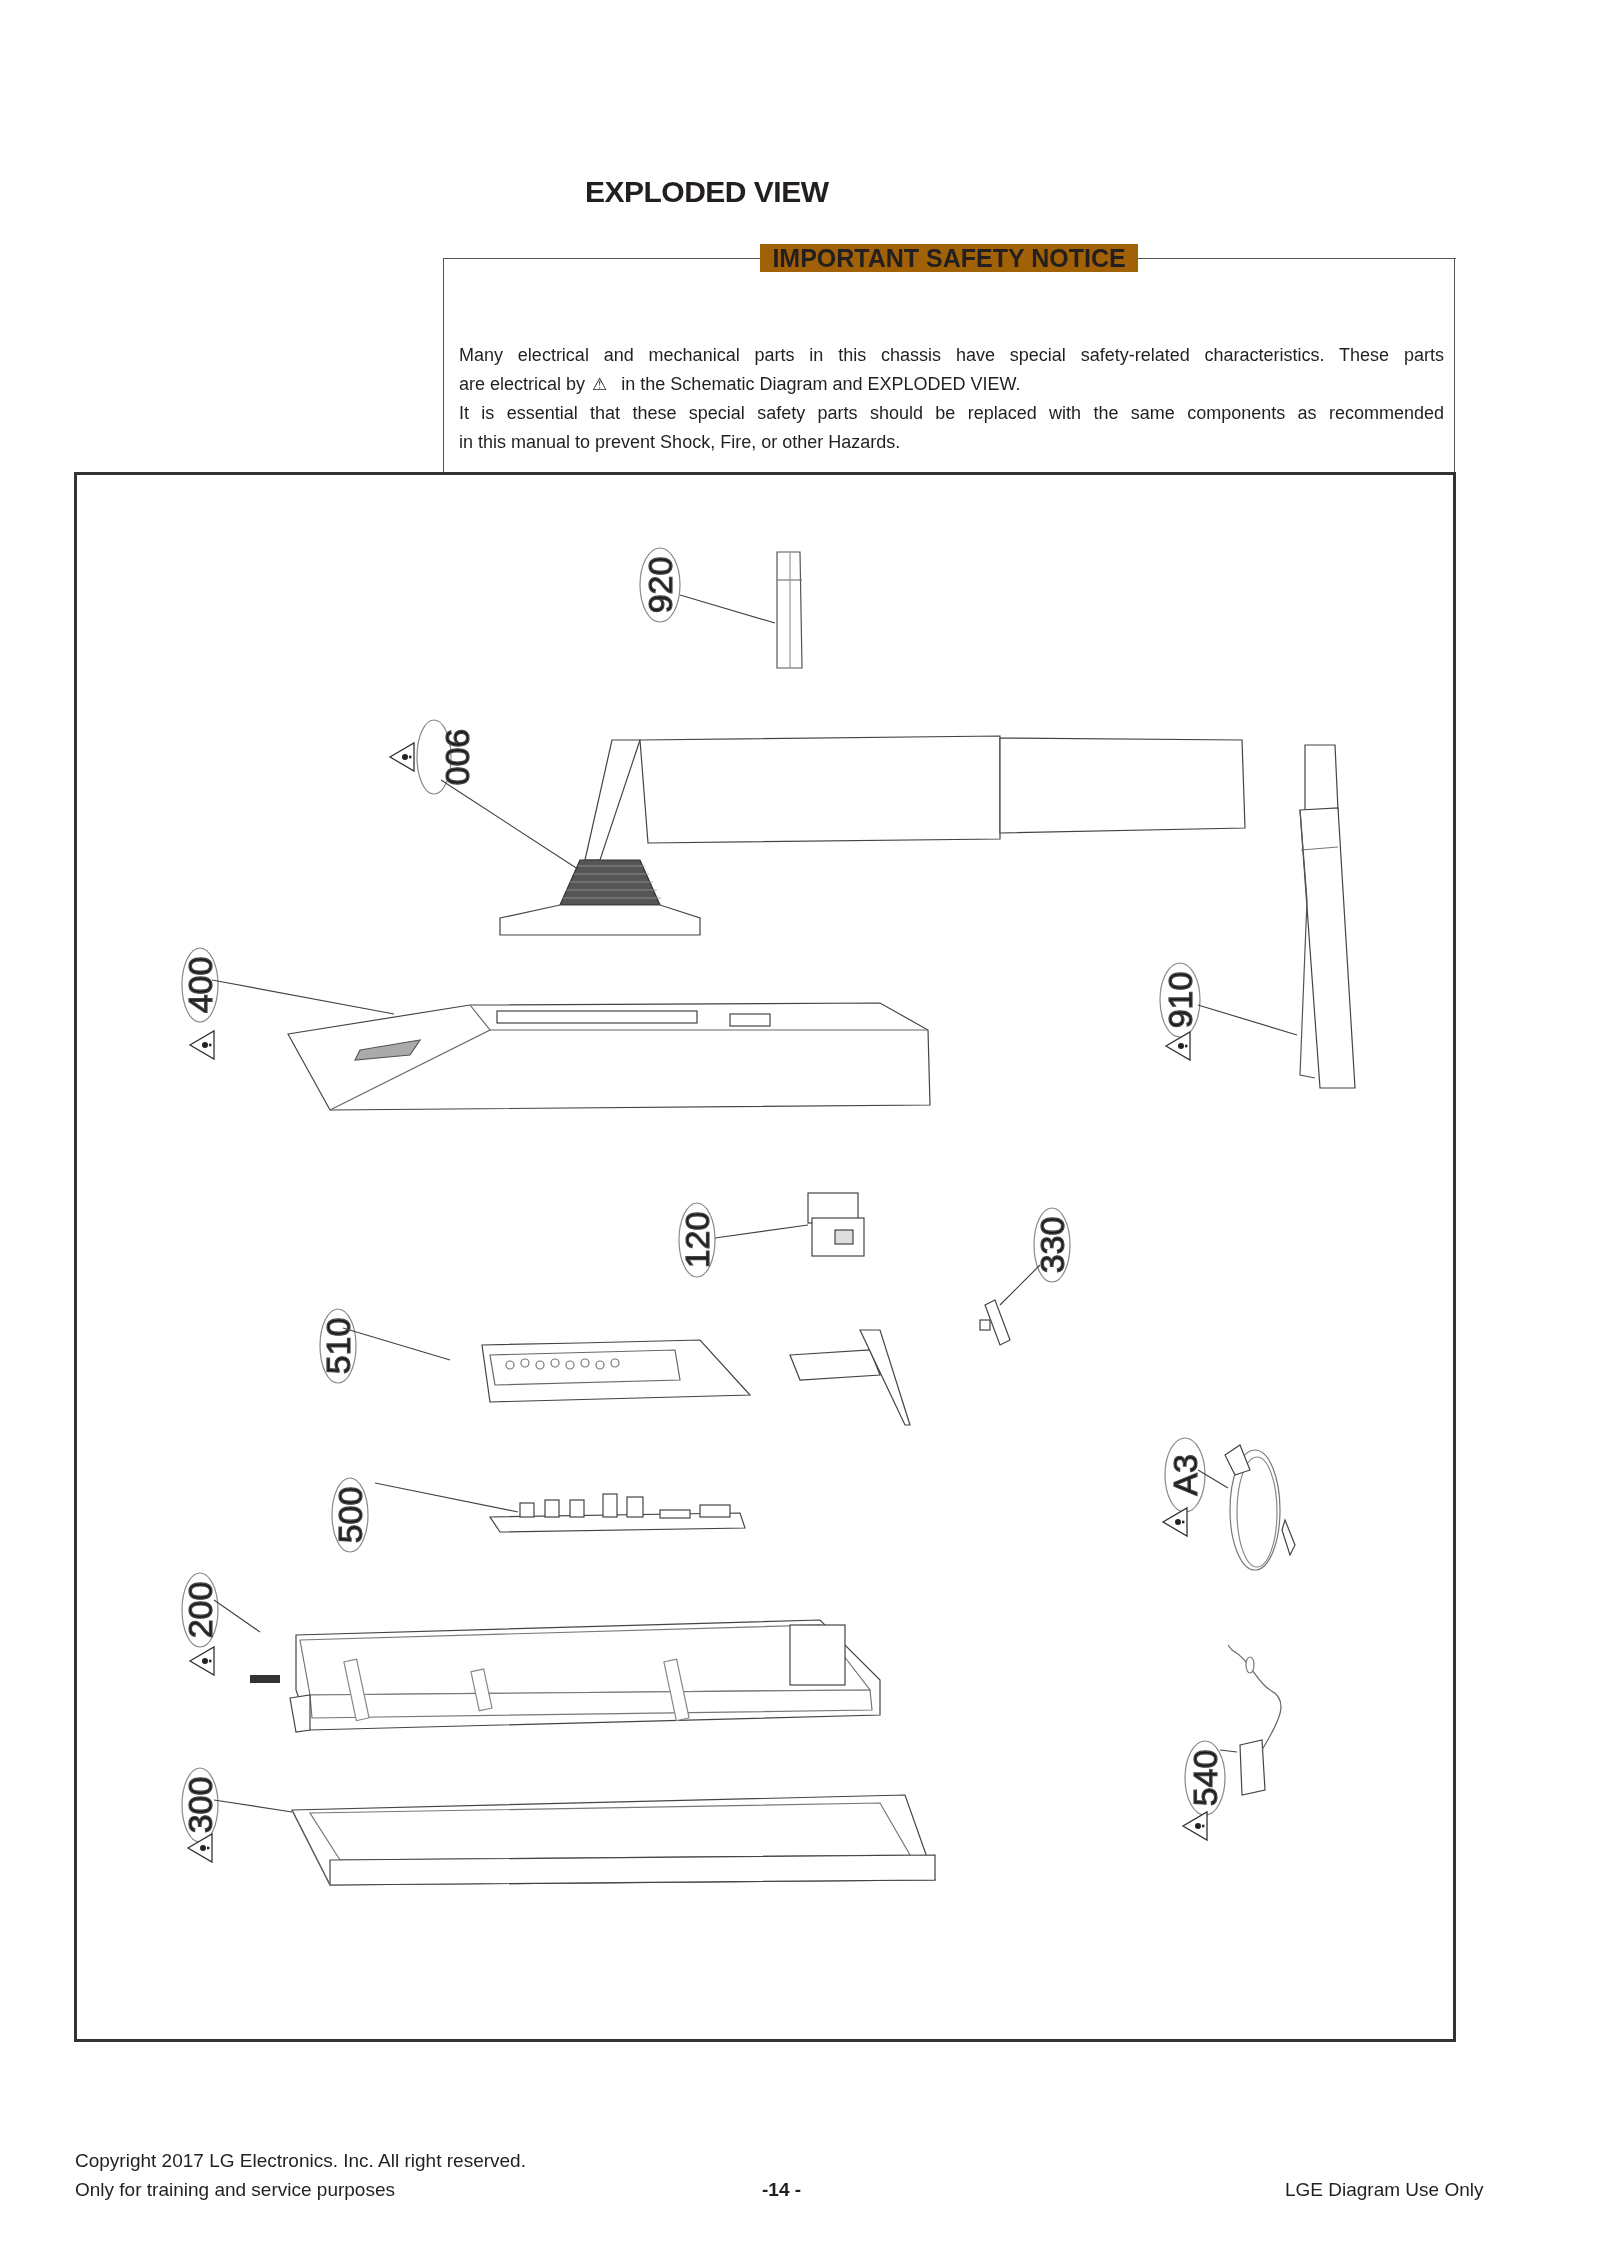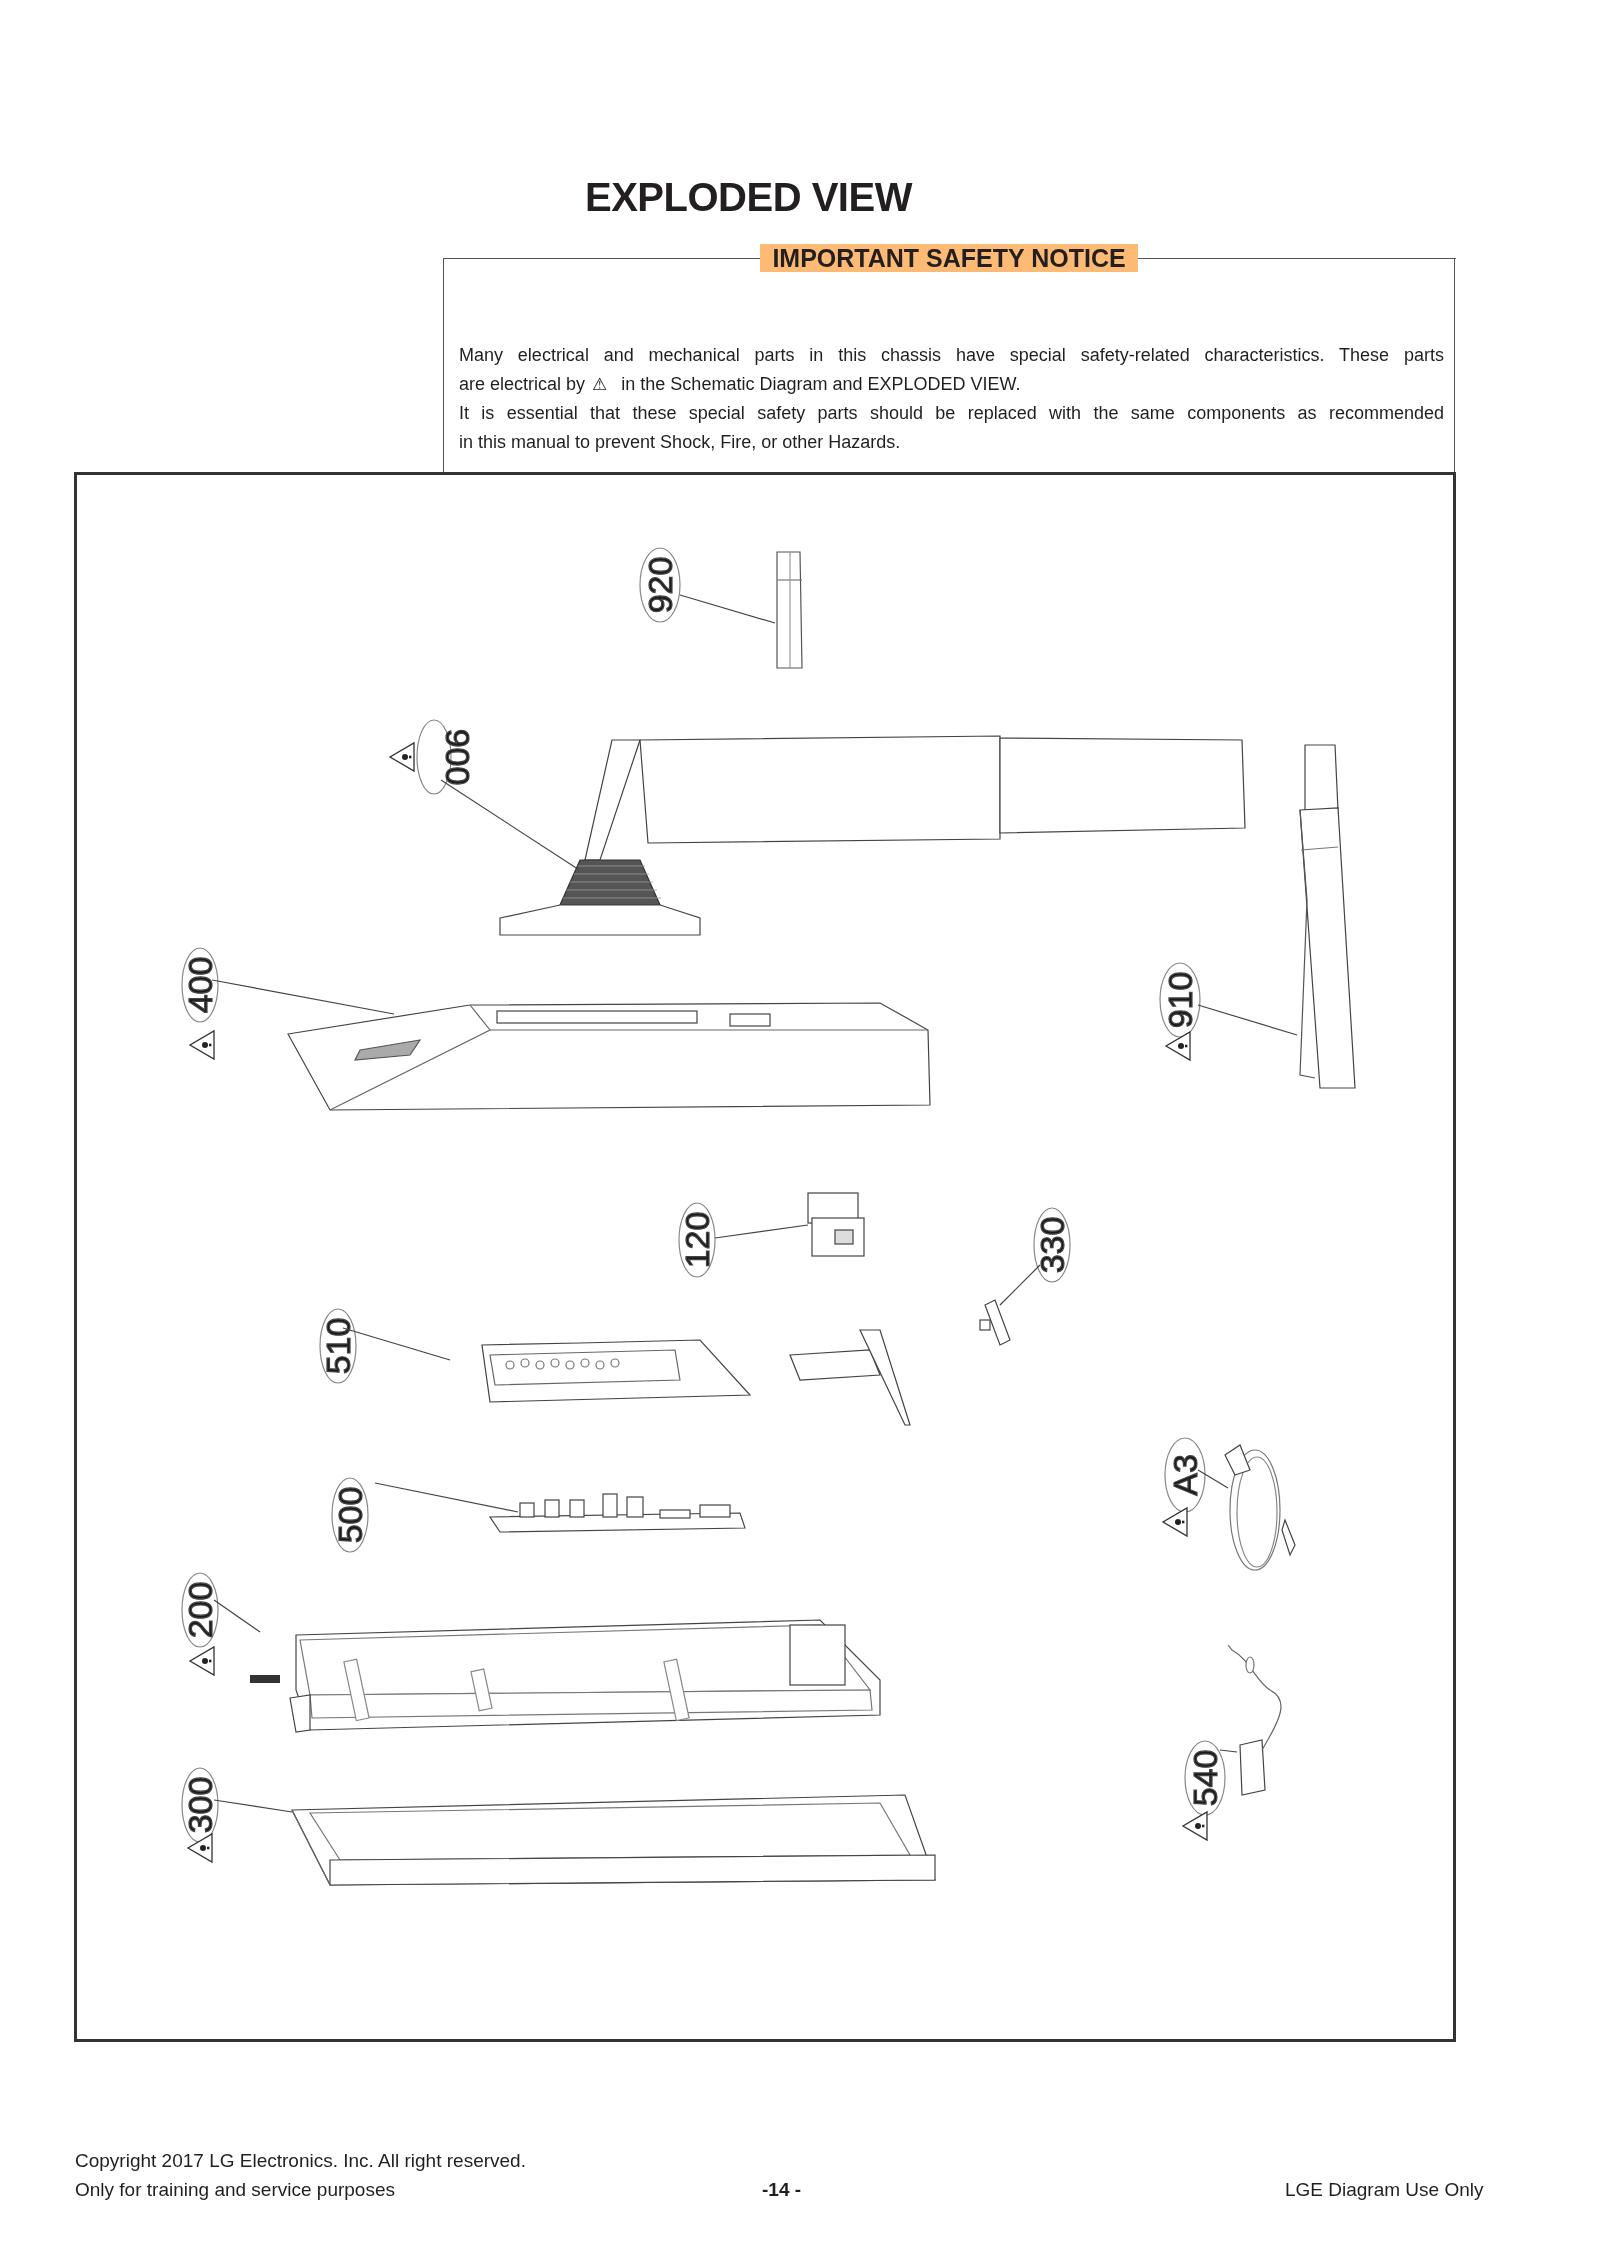--- a/index.html
+++ b/index.html
@@ -1,25 +1,25 @@
 <!DOCTYPE html>
 <html><head>
 <meta charset="utf-8">
 <style>
   html, body { margin: 0; padding: 0; background: #ffffff; }
   body { width: 1600px; height: 2263px; position: relative; overflow: hidden;
          font-family: "Liberation Sans", sans-serif; color: #231f20; }
-  .title { position: absolute; left: 585px; top: 175px; font-size: 40px; font-weight: bold;
+  .title { position: absolute; left: 585px; top: 175px; font-size: 30px; font-weight: bold;
            letter-spacing: -0.5px; color: #231f20; }
   .notice { position: absolute; left: 443px; top: 258px; width: 1012px; height: 214px;
             border-left: 1.5px solid #555; border-right: 1.5px solid #555; box-sizing: border-box; }
   .notice-rule { position: absolute; top: 0; height: 0; border-top: 1.5px solid #555; }
   .notice-title { position: absolute; top: -14px; left: 0; width: 100%; text-align: center;
                   font-size: 25px; font-weight: bold; color: #231f20; }
-  .notice-title span { background: #fdba74; padding: 0 12px; }
+  .notice-title span { background: #a16207; padding: 0 12px; }
   .notice-body { position: absolute; left: 15px; top: 38px; width: 985px; font-size: 18px;
                  line-height: 29px; color: #231f20; margin-top: 45px; }
   .notice-body p { margin: 0; }
   .notice-body .justify { text-align: justify; text-align-last: justify; }
   .frame { position: absolute; left: 74px; top: 472px; width: 1382px; height: 1570px;
            border: 3px solid #333; box-sizing: border-box; }
   .diagram { position: absolute; left: 0; top: 0; width: 1600px; height: 2263px; }
   .footer { position: absolute; font-size: 19px; color: #231f20; margin-top: 42px; }
   .warn-inline { display: inline-block; font-size: 17px; margin: 0 14px 0 2px; }
   .callout-text { font-family: "Liberation Sans", sans-serif; font-size: 34px; fill: #1a1a1a; }

